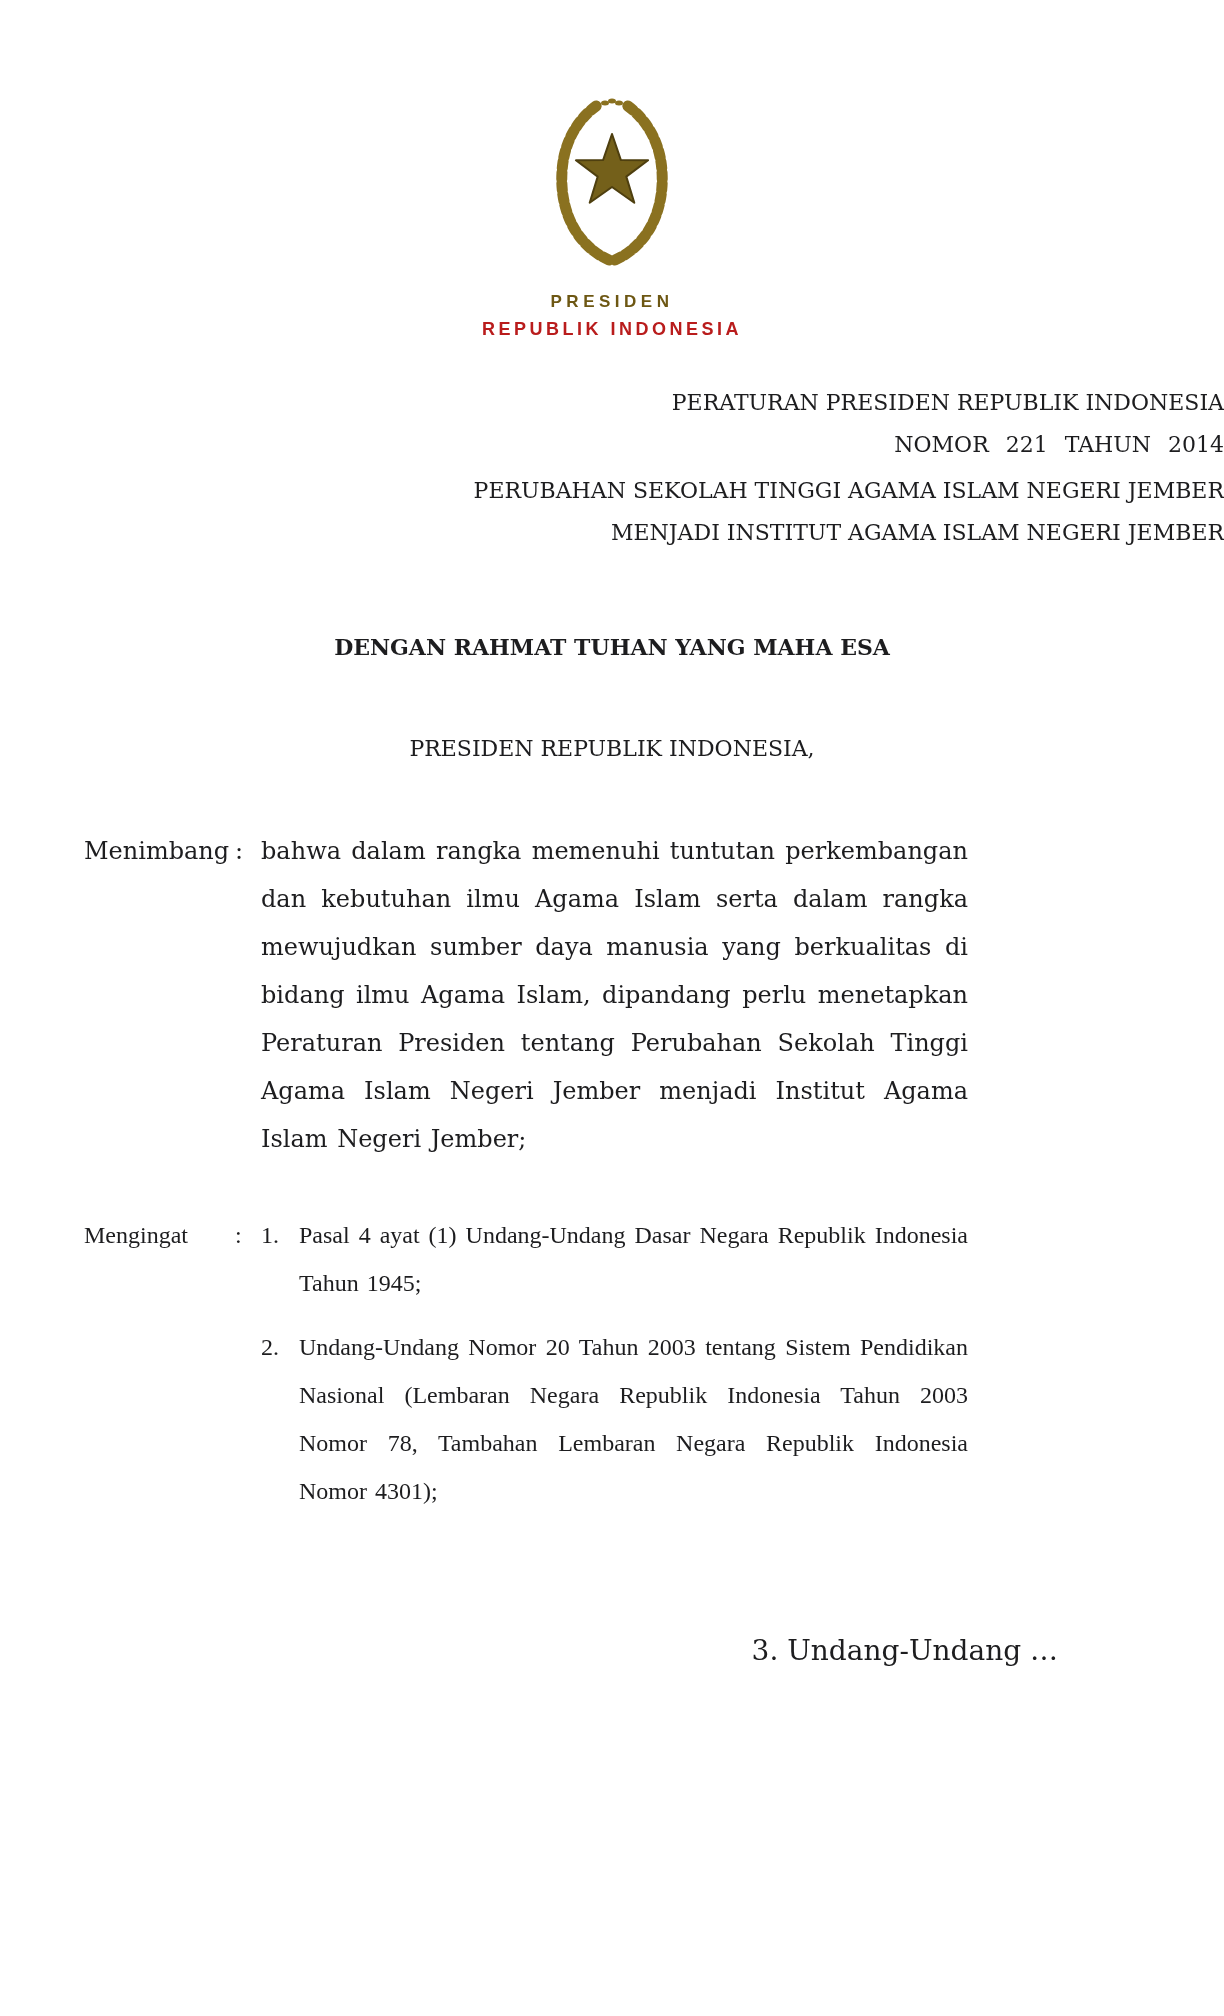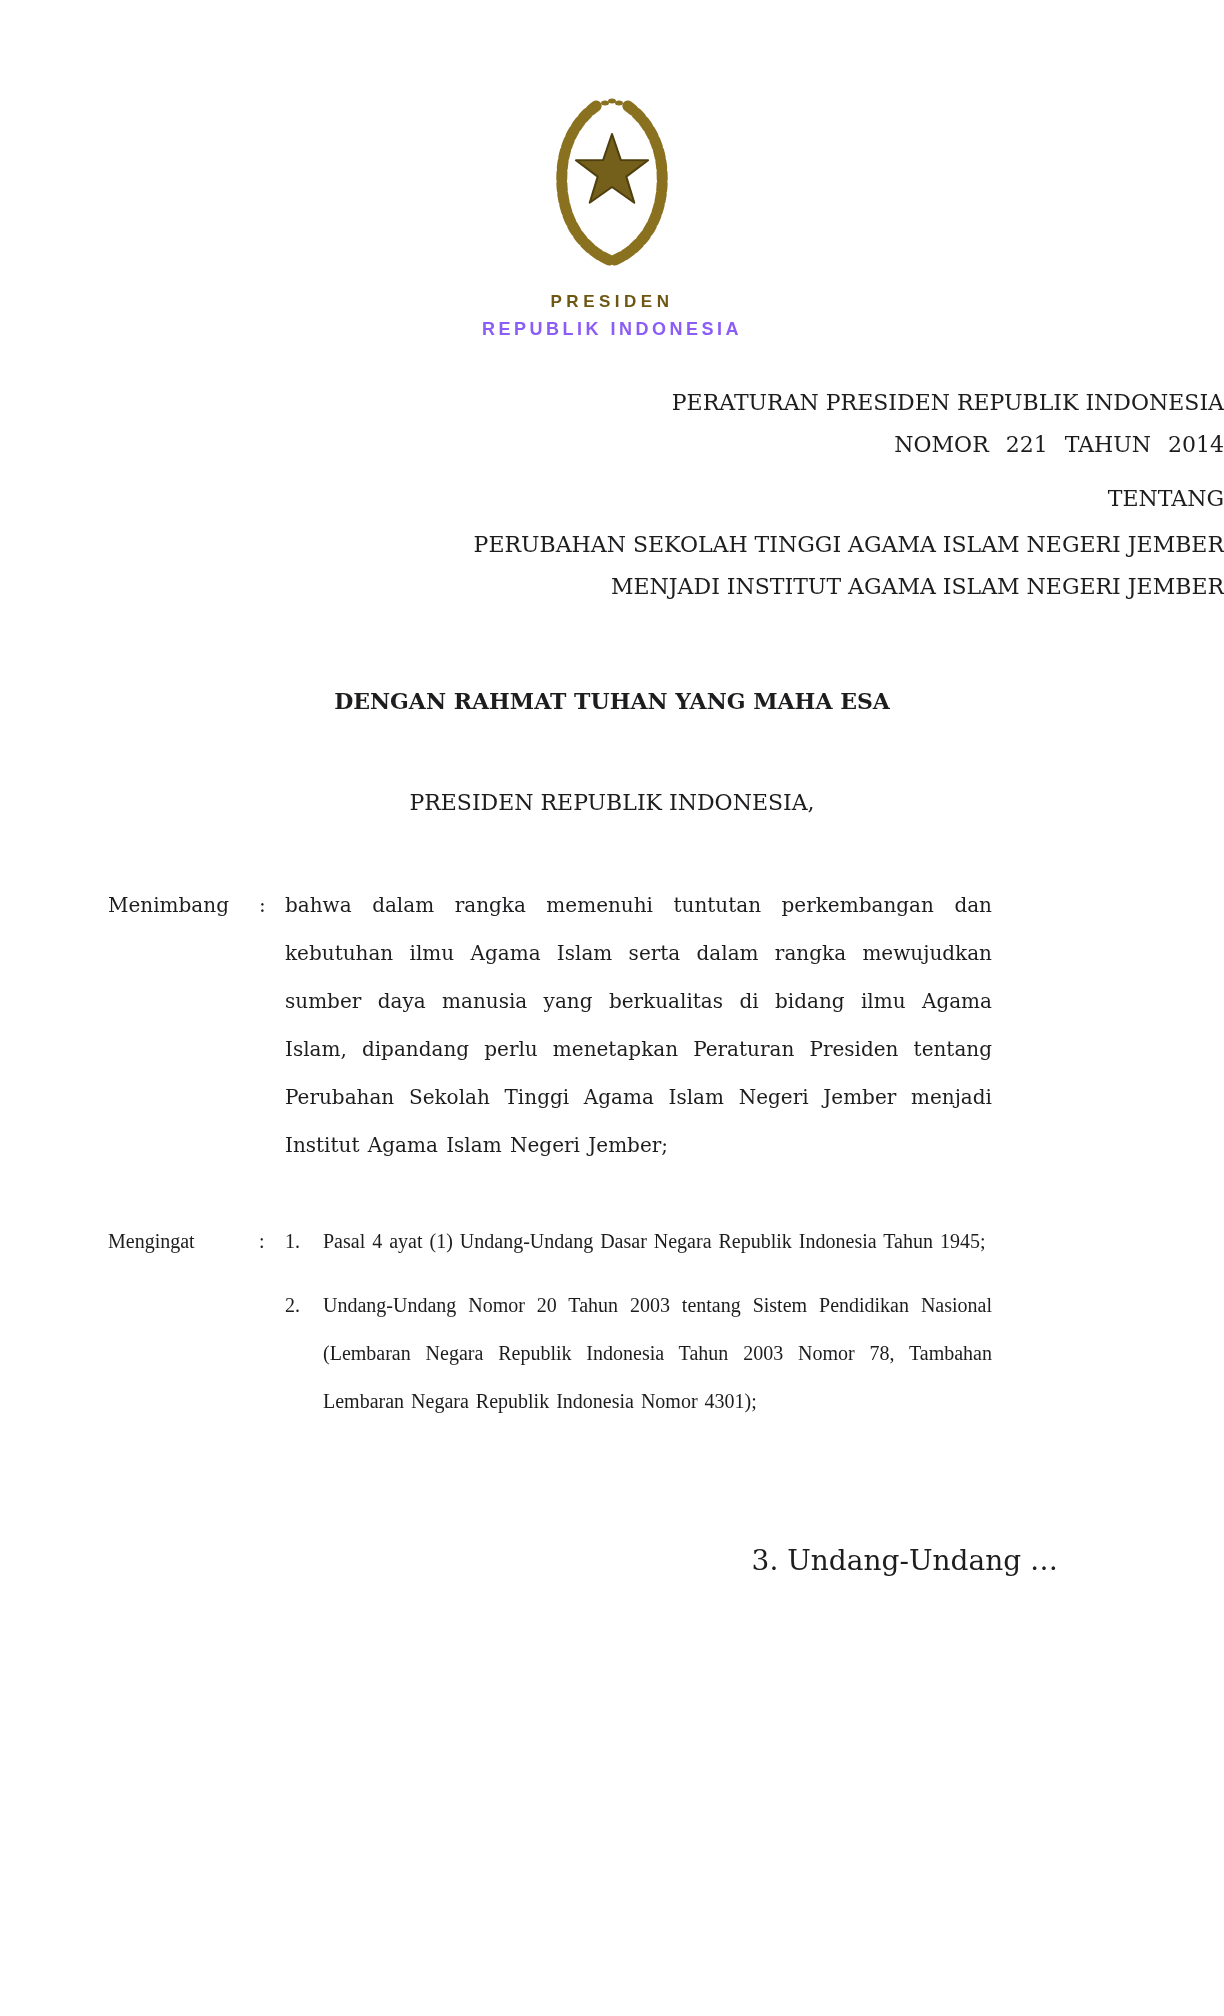--- a/index.html
+++ b/index.html
@@ -23,34 +23,34 @@
     font-size: 17px;
     letter-spacing: 4.5px;
     color: #6d5713;
   }
   .lh-line2 {
     margin-top: 7px;
     font-family: "Liberation Sans", sans-serif;
     font-weight: bold;
     font-size: 18px;
     letter-spacing: 3.5px;
-    color: #8b5cf6;
+    color: #b91c1c;
   }
   .title-block { text-align: right; margin-top: 42px; font-size: 22px; }
   .title-block .line { line-height: 42px; }
   .line-number { word-spacing: 10px; }
   .line-tentang { margin-top: 12px; }
   .line-subject1 { margin-top: 4px; }
   .invocation { text-align: center; margin-top: 80px; font-size: 22px; font-weight: bold; }
   .authority  { text-align: center; margin-top: 76px; font-size: 22px; }
   .clause {
     display: grid;
     grid-template-columns: 151px 26px 707px;
-    padding-left: 108px;
-    font-size: 20px;
+    padding-left: 84px;
+    font-size: 24px;
   }
   .clause-menimbang { margin-top: 66px; }
   .clause-mengingat { margin-top: 48px; font-family: Liberation Serif, serif; }
   .clause .label { line-height: 48px; }
   .clause .colon { line-height: 48px; }
   .clause .body  { text-align: justify; line-height: 48px; word-spacing: 2px; }
   .item {
     display: grid;
     grid-template-columns: 38px 669px;
     margin-bottom: 16px;
@@ -84,21 +84,20 @@
 
       <polygon points="75,38 83.8,63.9 111.1,64.3 89.3,80.6 97.3,106.7 75,91 52.7,106.7 60.7,80.6 38.9,64.3 66.2,63.9" fill="#74601a" stroke="#4e3f0f" stroke-width="2" stroke-linejoin="round"></polygon>
     </svg>
     <div class="lh-line1">PRESIDEN</div>
     <div class="lh-line2">REPUBLIK INDONESIA</div>
   </header>
 
   <section class="title-block">
     <div class="line line-heading">PERATURAN PRESIDEN REPUBLIK INDONESIA</div>
     <div class="line line-number">NOMOR 221 TAHUN 2014</div>
-    <div class="line line-tentang">TENTANG</div>
     <div class="line line-subject1">PERUBAHAN SEKOLAH TINGGI AGAMA ISLAM NEGERI JEMBER</div>
     <div class="line line-subject2">MENJADI INSTITUT AGAMA ISLAM NEGERI JEMBER</div>
   </section>
 
   <div class="invocation">DENGAN RAHMAT TUHAN YANG MAHA ESA</div>
 
   <div class="authority">PRESIDEN REPUBLIK INDONESIA,</div>
 
   <section class="clause clause-menimbang">
     <span class="label">Menimbang</span>

